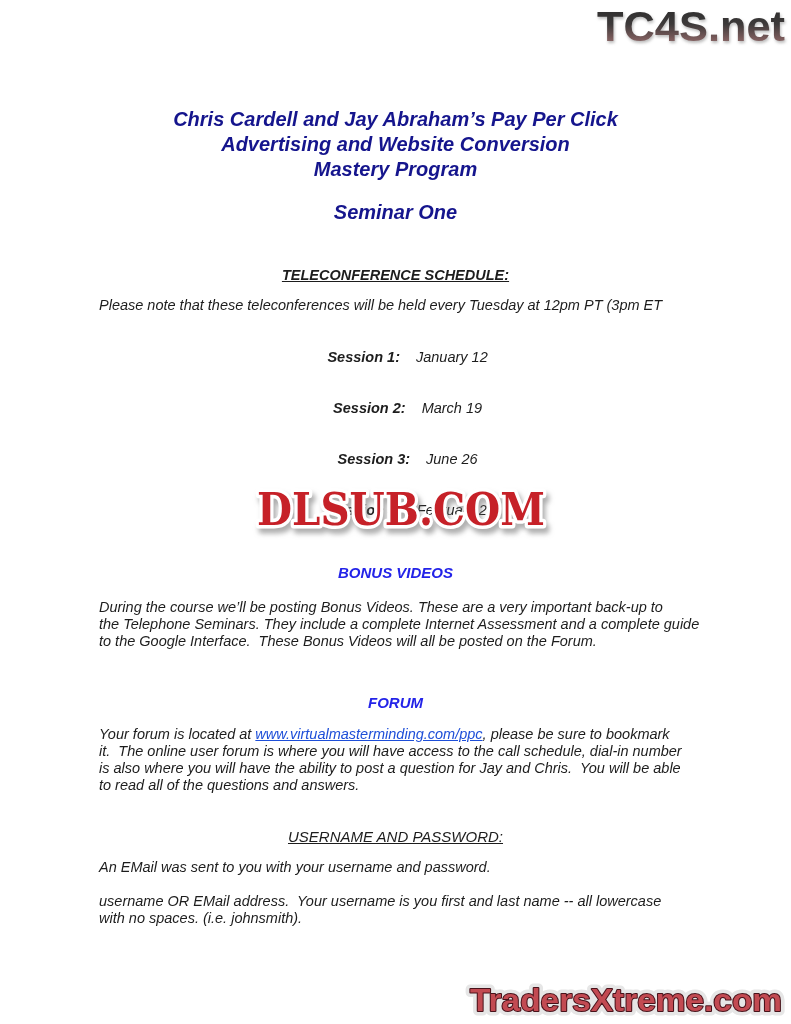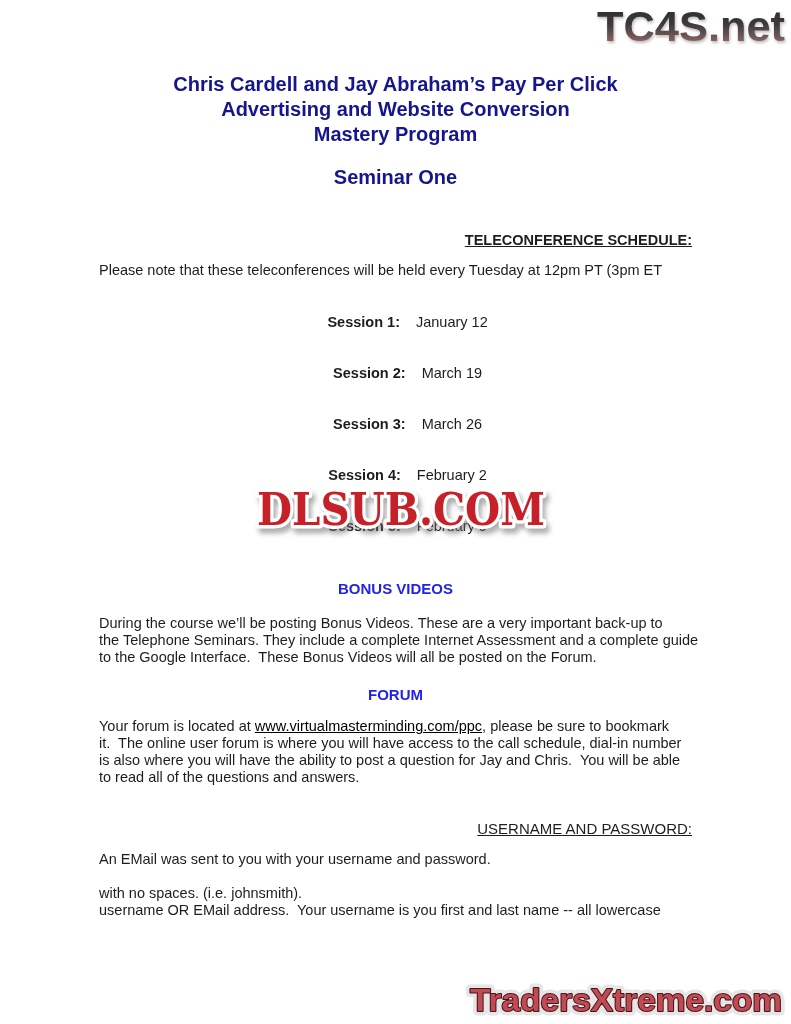--- a/index.html
+++ b/index.html
@@ -2,43 +2,43 @@
 <html><head>
 <meta charset="utf-8">
 <style>
   html,body{margin:0;padding:0;}
   body{
     width:791px;height:1024px;position:relative;overflow:hidden;
     background:#ffffff;color:#1d1d1d;
     font-family:"Liberation Sans","DejaVu Sans",sans-serif;
     font-size:14.5px;line-height:17px;
   }
-  .content{position:absolute;left:99px;top:16px;width:593px;padding-top:56px;}
+  .content{position:absolute;left:99px;top:0;width:593px;padding-top:107px;font-style:italic;}
   .line{white-space:pre;line-height:17px;}
   .center{}
   .left{text-align:left;}
   .doc-title{ text-align:center;color:#15158D;font-weight:bold;font-size:20px; }
   .doc-title .tline{line-height:25px;white-space:pre;}
   .subtitle{margin-top:18px;}
-  .u-heading-bold{margin-top:41px;text-align:right;font-weight:bold;
+  .u-heading-bold{margin-top:41px;text-align:center;font-weight:bold;
     text-decoration:underline;font-size:14.5px;line-height:18px;}
   .intro{margin-top:13px;}
   .sessions{margin-top:18px;text-align:center;}
   .session-label{font-weight:bold;}
   .session-date{margin-left:16px;}
   .blue-heading{text-align:center;color:#2323E8;font-weight:bold;font-size:15px;line-height:18px;}
   .bonus-heading{margin-top:28px;}
   .bonus-para{margin-top:17px;}
-  .forum-heading{margin-top:20px;}
+  .forum-heading{margin-top:44px;}
   .forum-para{margin-top:14px;}
-  .cred-heading{margin-top:33px;text-align:right;font-size:15px;line-height:19px;
+  .cred-heading{margin-top:33px;text-align:center;font-size:15px;line-height:19px;
     text-decoration:underline;}
   .cred-sent{margin-top:13px;}
   .cred-body{margin-top:17px;}
-  a.lnk{color:#000000;text-decoration:underline;cursor:pointer;}
+  a.lnk{color:#1d4ed8;text-decoration:underline;cursor:pointer;}
   
   .wm-tc4s{position:absolute;top:2px;right:0;}
   .wm-dlsub{position:absolute;top:481px;left:246px;}
   .wm-traders{position:absolute;top:976px;left:461px;}
 </style>
 </head>
 <body>
 
 <div class="wm-tc4s">
   <svg width="200" height="50" viewBox="0 0 200 50">
@@ -73,27 +73,24 @@
   </div>
 
   <div class="sessions">
     <div class="line">
       <span class="session-label">Session 1:</span><span class="session-date">January 12</span>
     </div>
     <div class="line">
       <span class="session-label">Session 2:</span><span class="session-date">March 19</span>
     </div>
     <div class="line">
-      <span class="session-label">Session 3:</span><span class="session-date">March 26</span>
+      <span class="session-label">Session 3:</span><span class="session-date">June 26</span>
     </div>
     <div class="line">
       <span class="session-label">Session 4:</span><span class="session-date">February 2</span>
-    </div>
-    <div class="line">
-      <span class="session-label">Session 5:</span><span class="session-date">February 9</span>
     </div>
   </div>
 
   <div class="blue-heading bonus-heading">BONUS VIDEOS</div>
 
   <div class="bonus-para center">
     <div class="line">During the course we’ll be posting Bonus Videos. These are a very important back-up to</div>
     <div class="line">the Telephone Seminars. They include a complete Internet Assessment and a complete guide</div>
     <div class="line">to the Google Interface.  These Bonus Videos will all be posted on the Forum.</div>
   </div>
@@ -107,22 +104,22 @@
     <div class="line">to read all of the questions and answers.</div>
   </div>
 
   <div class="cred-heading">USERNAME AND PASSWORD:</div>
 
   <div class="cred-sent center">
     <div class="line">An EMail was sent to you with your username and password.</div>
   </div>
 
   <div class="cred-body left">
+    <div class="line">username OR EMail address.  Your username is you first and last name -- all lowercase</div>
     <div class="line">with no spaces. (i.e. johnsmith).</div>
-    <div class="line">username OR EMail address.  Your username is you first and last name -- all lowercase</div>
   </div>
 
 </div>
 
 <div class="wm-dlsub">
   <svg width="310" height="62" viewBox="0 0 310 62">
     <text x="155" y="44" text-anchor="middle" font-family="'DejaVu Serif',serif" font-weight="bold" font-size="44" fill="#C62128" stroke="#ffffff" stroke-width="7" paint-order="stroke" stroke-linejoin="round" textLength="288" lengthAdjust="spacingAndGlyphs" style="filter:drop-shadow(3px 5px 2.5px rgba(110,110,110,0.55))">DLSUB.COM</text>
   </svg>
 </div>
 

